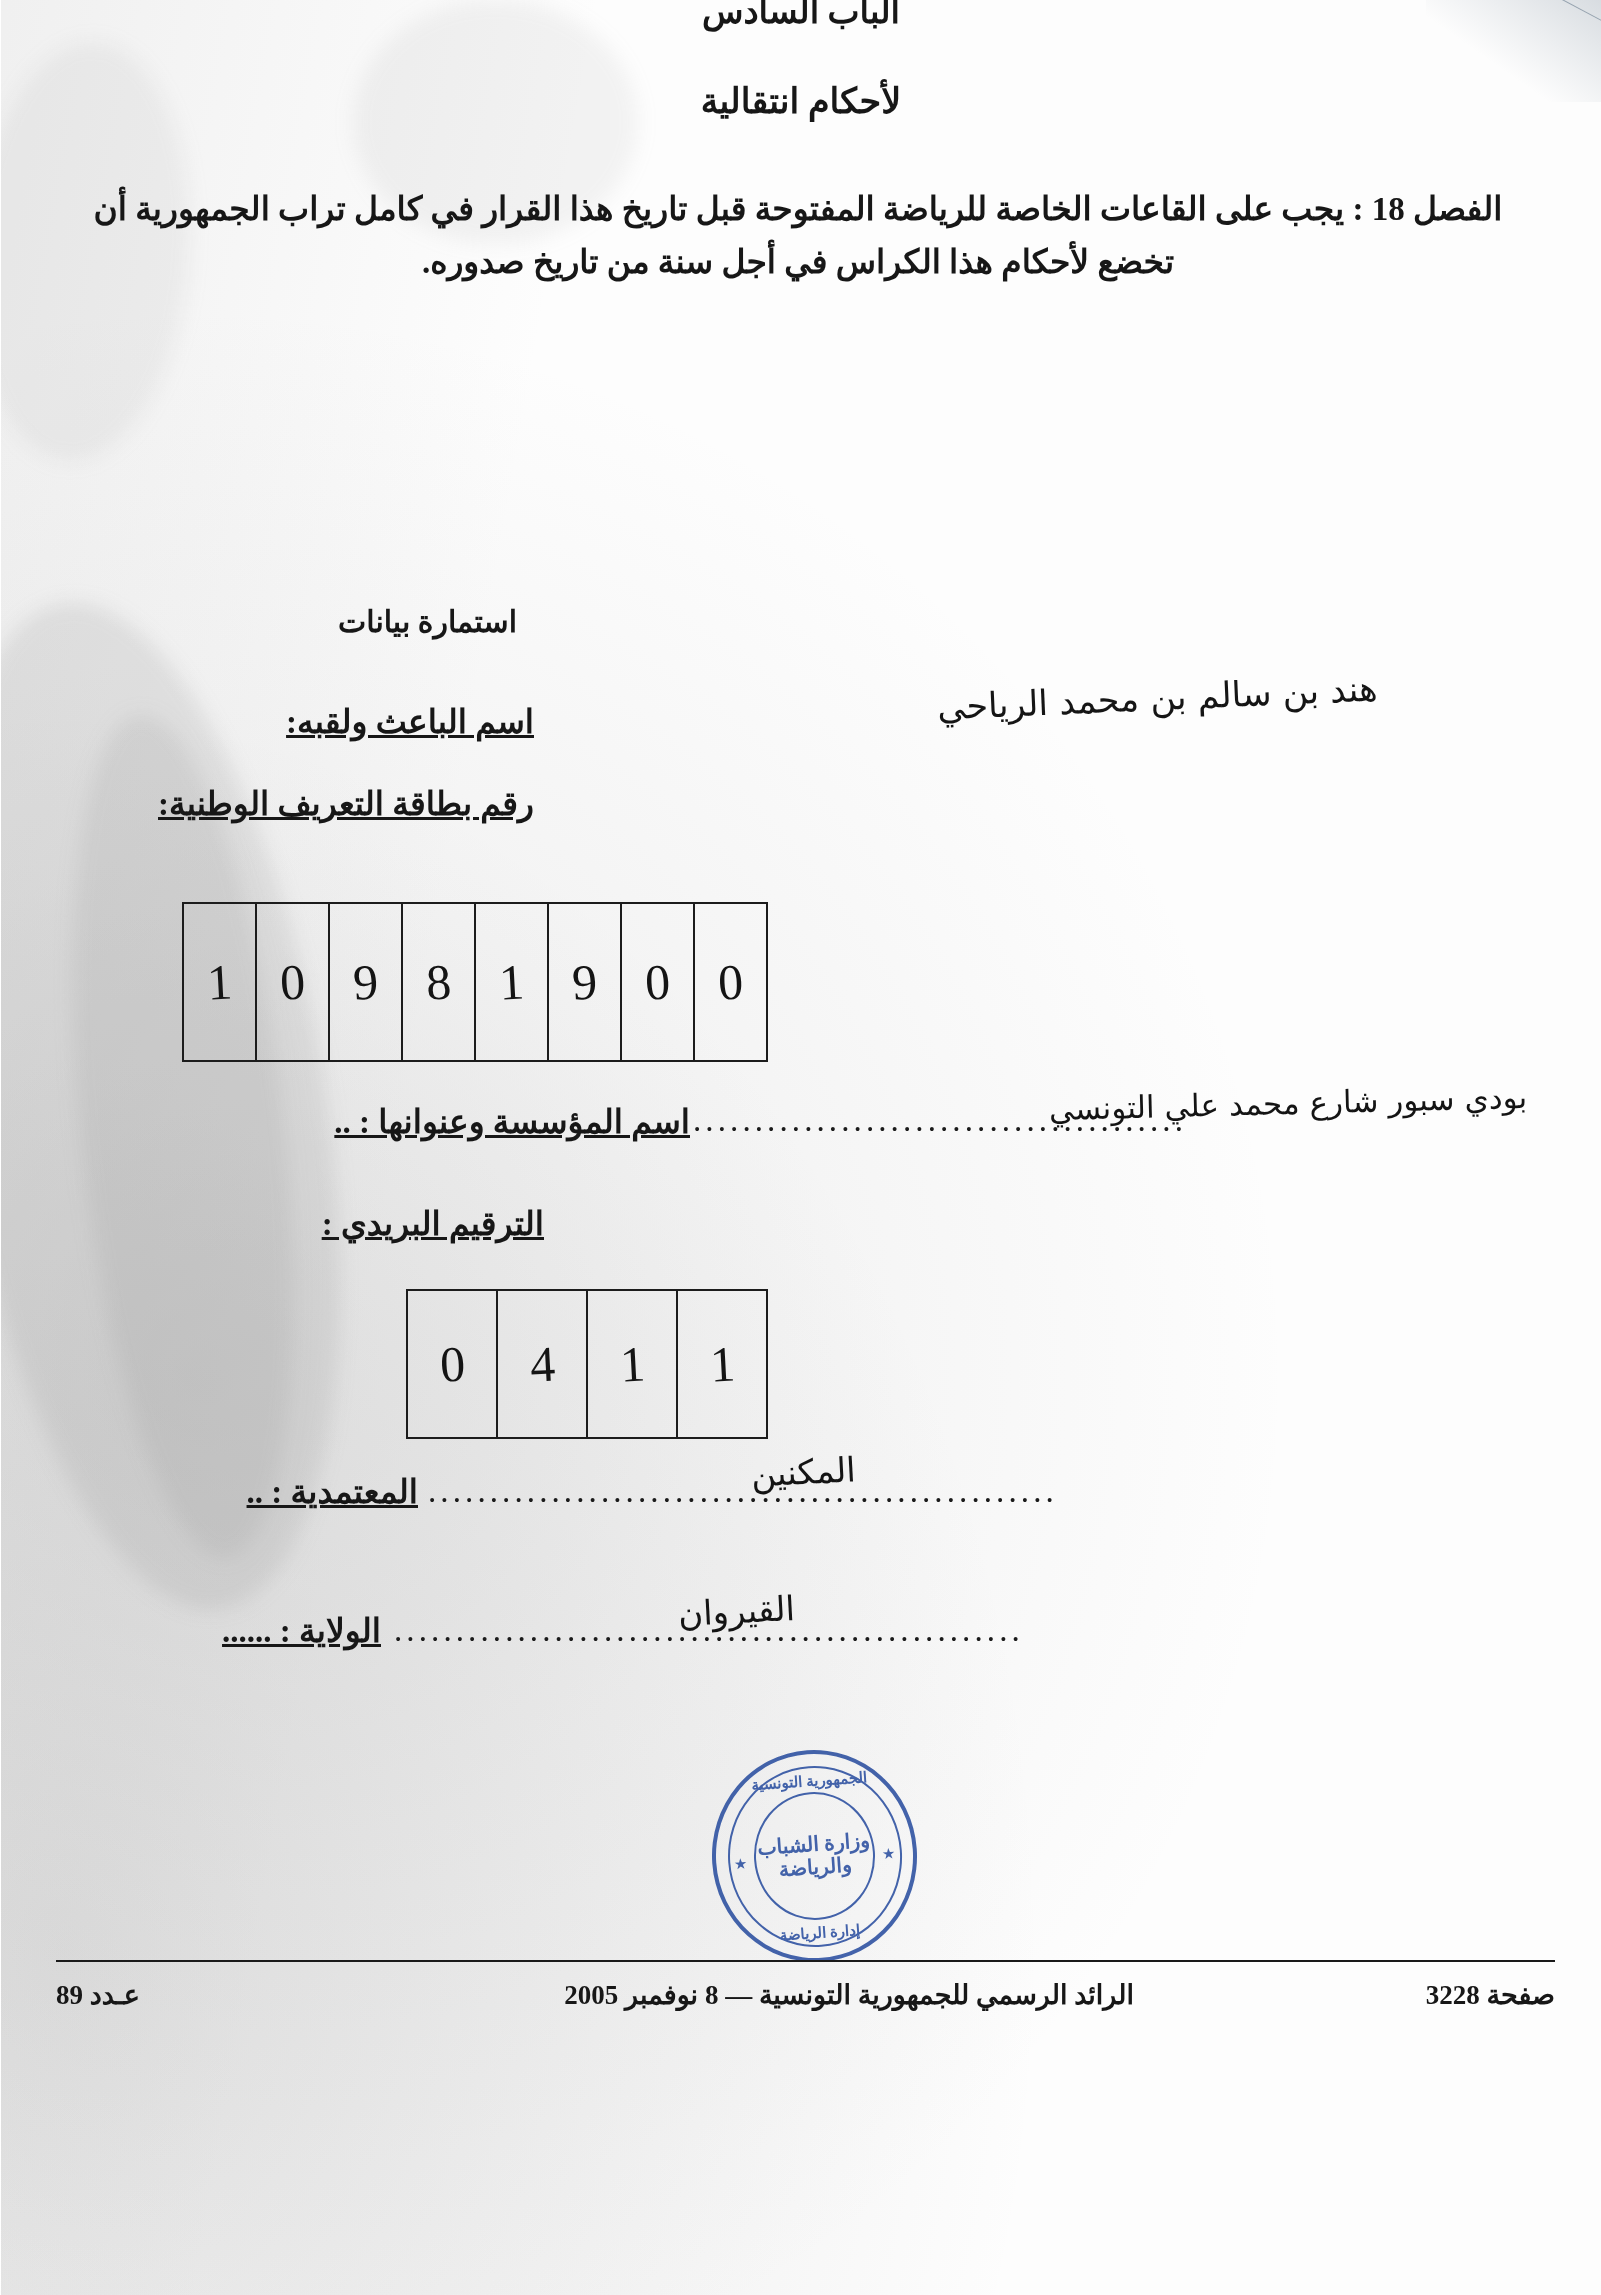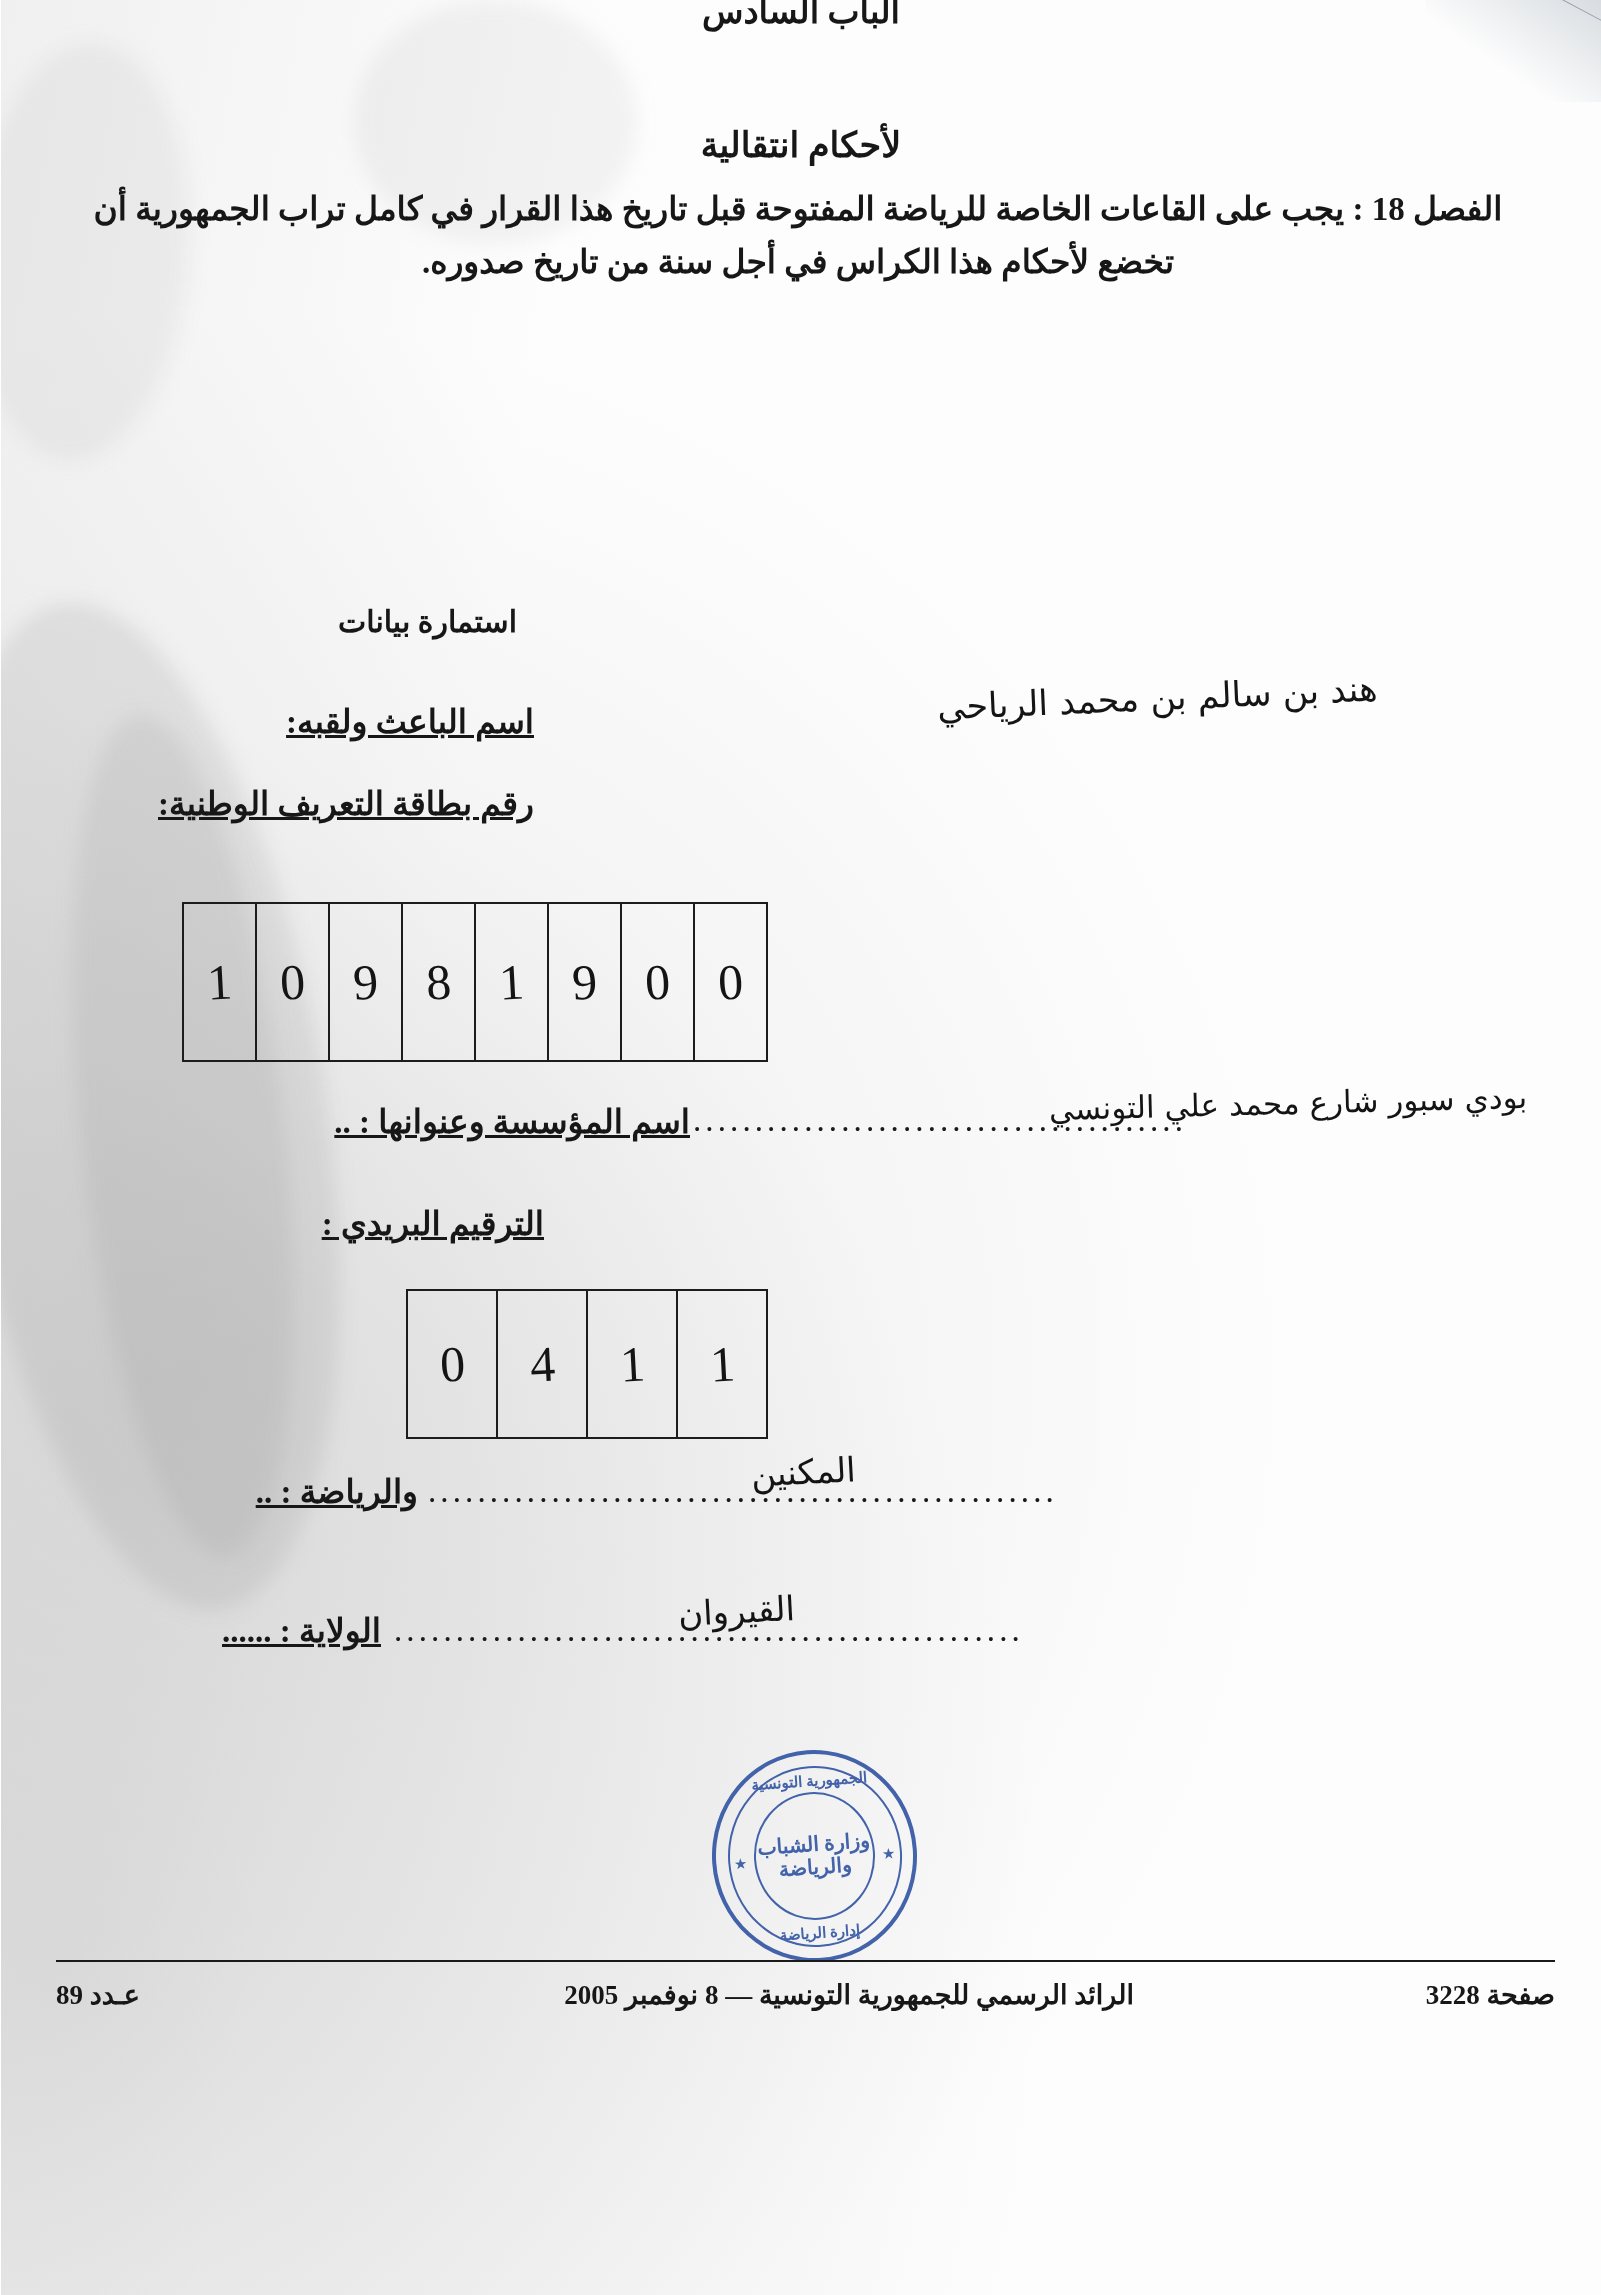--- a/index.html
+++ b/index.html
@@ -71,21 +71,20 @@
     position: absolute;
     top: -9.5px; left: 0; right: 0;
     text-align: center;
     font-size: 34px;
   }
   .title2 {
     position: absolute;
     top: 81px; left: 0; right: 0;
     text-align: center;
     font-size: 35px;
-    margin-top: 44px;
   }
   .para {
     position: absolute;
     top: 183px;
     right: 68px;
     width: 1472px;
     font-size: 33px;
     line-height: 1.62;
     text-align: center;
   }
@@ -337,21 +336,21 @@
           <span class="hand-digit">1</span>
         </div>
       <div class="cell">
           <span class="hand-digit">4</span>
         </div>
       <div class="cell">
           <span class="hand-digit">0</span>
         </div>
     </div>
 
-    <div class="ar lbl lbl-delegation">والرياضة : ..</div>
+    <div class="ar lbl lbl-delegation">المعتمدية : ..</div>
     <div class="dots dots-deleg">...................................................</div>
     <div class="hand hw-deleg">المكنين</div>
 
     <div class="ar lbl lbl-governorate">الولاية : ......</div>
     <div class="dots dots-gov">...................................................</div>
     <div class="hand hw-gov">القيروان</div>
 
     <div class="stamp">
       <div class="stamp-top">الجمهورية التونسية</div>
       <div class="star left">★</div>

